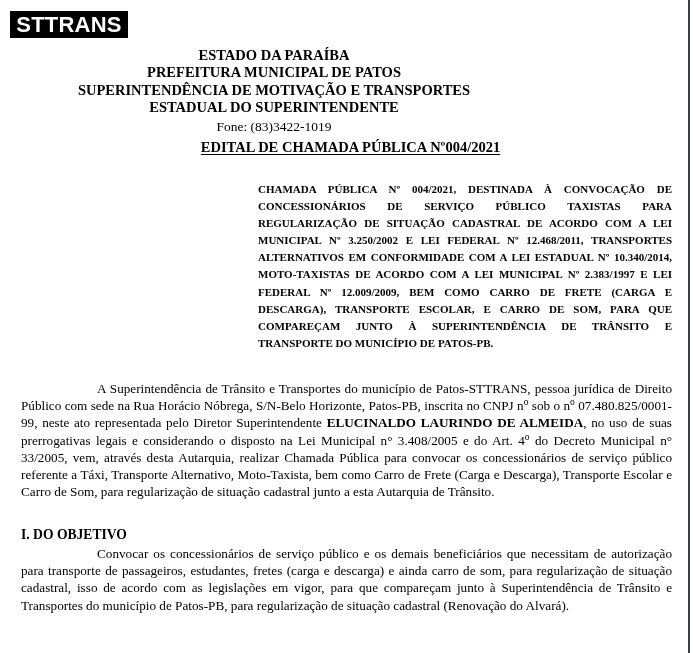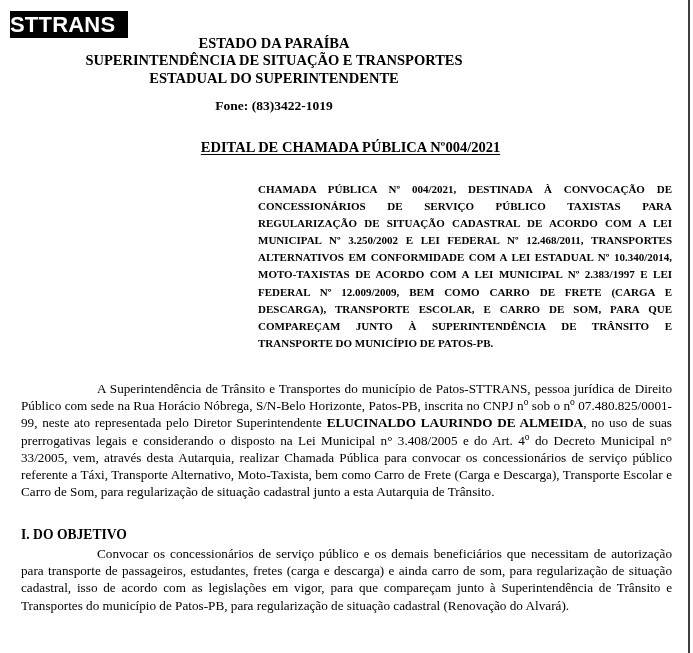--- a/index.html
+++ b/index.html
@@ -35,42 +35,42 @@
     top: 11px;
     width: 118px;
     height: 27px;
     background: #000000;
     color: #ffffff;
     font-family: "Liberation Sans", "DejaVu Sans", sans-serif;
     font-weight: bold;
     font-size: 22px;
     line-height: 27px;
     letter-spacing: 0.2px;
-    text-align: left;
+    text-align: center;
     white-space: nowrap;
   }
   
   #letterhead {
     position: absolute;
     left: 0;
-    top: 35px;
+    top: 47px;
     width: 548px;
     text-align: center;
   }
   #letterhead .lh-line {
     font-weight: bold;
     font-size: 14.5px;
     line-height: 17.4px;
     white-space: nowrap;
   }
   #letterhead .lh-phone {
-    font-weight: bold;
+    font-weight: normal;
     font-size: 13.5px;
     line-height: 17.4px;
-    margin-top: 10px;
+    margin-top: 1px;
   }
   
   #edital-title {
     position: absolute;
     left: 4px;
     top: 138px;
     width: 693px;
     text-align: center;
     font-weight: bold;
     font-size: 14.5px;
@@ -131,21 +131,22 @@
 <body>
 
 <div id="page">
 
   <div id="right-edge-rule"></div>
 
   <div id="logo">STTRANS</div>
 
   <div id="letterhead">
     <div class="lh-line">ESTADO DA PARAÍBA</div>
-    <div class="lh-line">SUPERINTENDÊNCIA DE SITUAÇÃO E TRANSPORTES</div>
+    <div class="lh-line">PREFEITURA MUNICIPAL DE PATOS</div>
+    <div class="lh-line">SUPERINTENDÊNCIA DE MOTIVAÇÃO E TRANSPORTES</div>
     <div class="lh-line">ESTADUAL DO SUPERINTENDENTE</div>
     <div class="lh-phone">Fone: (83)3422-1019</div>
   </div>
 
   <div id="edital-title">
     <span>EDITAL DE CHAMADA PÚBLICA Nº004/2021</span>
   </div>
 
   <div id="summary">CHAMADA PÚBLICA Nº 004/2021, DESTINADA À CONVOCAÇÃO DE CONCESSIONÁRIOS DE SERVIÇO PÚBLICO TAXISTAS PARA REGULARIZAÇÃO DE SITUAÇÃO CADASTRAL DE ACORDO COM A LEI MUNICIPAL Nº 3.250/2002 E LEI FEDERAL Nº 12.468/2011, TRANSPORTES ALTERNATIVOS EM CONFORMIDADE COM A LEI ESTADUAL Nº 10.340/2014, MOTO-TAXISTAS DE ACORDO COM A LEI MUNICIPAL Nº 2.383/1997 E LEI FEDERAL Nº 12.009/2009, BEM COMO CARRO DE FRETE (CARGA E DESCARGA),   TRANSPORTE ESCOLAR, E CARRO DE SOM, PARA QUE COMPAREÇAM JUNTO À SUPERINTENDÊNCIA DE TRÂNSITO E TRANSPORTE DO MUNICÍPIO DE PATOS-PB.</div>
 

